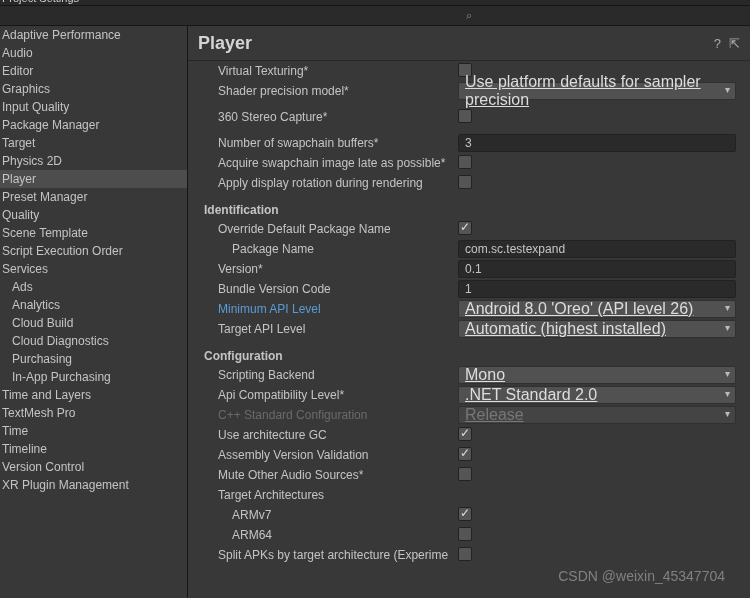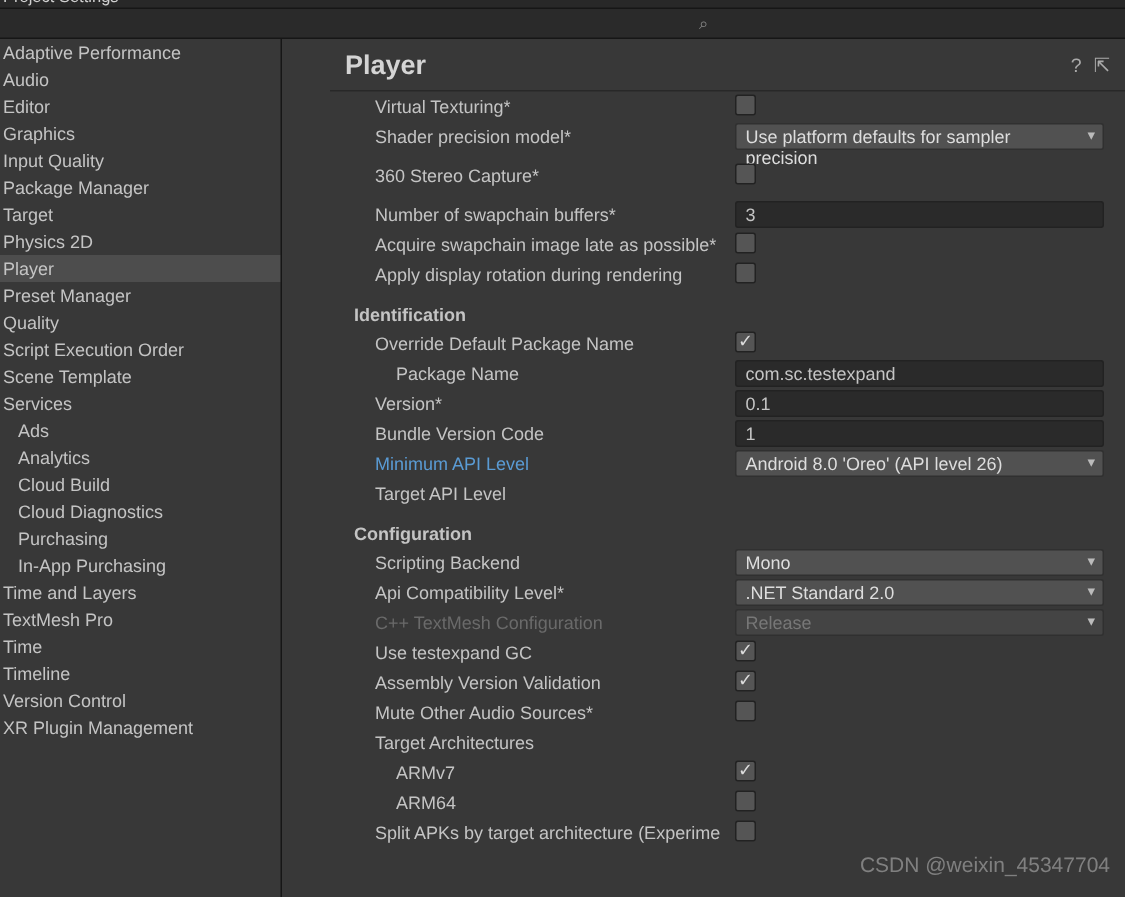--- a/index.html
+++ b/index.html
@@ -1,21 +1,21 @@
 <!DOCTYPE html>
 <html><head>
 <meta charset="utf-8">
 <style>
 * { box-sizing: border-box; margin: 0; padding: 0; font-family: Arial, sans-serif; }
 body { background: #383838; color: #c4c4c4; font-size: 12px; width: 750px; height: 598px; overflow: hidden; position: relative; }
 .topbar { background: #282828; height: 6px; border-bottom: 1px solid #161616; display: flex; align-items: center; padding-left: 4px; }
 .topbar-title { color: #d0d0d0; font-size: 11px; position: absolute; top: -8px; left: 2px; }
 .searchbar { background: #2a2a2a; height: 20px; border-bottom: 1px solid #161616; display: flex; align-items: center; padding-left: 466px; }
 .search-icon { color: #888; font-size: 11px; }
-.main { display: flex; height: 572px; gap: 32px; }
+.main { display: flex; height: 572px; }
 .sidebar { width: 188px; background: #383838; border-right: 1px solid #161616; overflow-y: hidden; }
 .sidebar-item { padding: 2px 0 2px 2px; font-size: 12px; color: #c4c4c4; cursor: pointer; }
 .sidebar-item.indent { padding-left: 12px; }
 .sidebar-item.selected { background: #4d4d4d; }
 .content { flex: 1; background: #383838; overflow-y: hidden; position: relative; }
 .content-header { background: #383838; padding: 7px 10px 6px 10px; border-bottom: 1px solid #282828; display: flex; align-items: center; justify-content: space-between; }
 .content-title { font-size: 18px; font-weight: bold; color: #d4d4d4; }
 .header-icons { display: flex; gap: 8px; }
 .help-icon, .popout-icon { color: #aaa; font-size: 13px; }
 .scroll { padding: 0 14px 0 0; }
@@ -23,24 +23,24 @@
 .row-label { width: 254px; font-size: 12px; color: #c4c4c4; padding-left: 0; }
 .row-label.indent1 { padding-left: 14px; }
 .row-label.indent2 { padding-left: 28px; }
 .row-label.disabled { color: #6a6a6a; }
 .row-label.highlight { color: #5a9bd4; }
 .section-header { font-size: 12px; font-weight: bold; color: #c4c4c4; padding: 4px 0 2px 16px; }
 .row-control { flex: 1; min-width: 0; }
 input[type=checkbox] { appearance: none; width: 14px; height: 14px; background: #555; border: 1px solid #222; border-radius: 2px; position: relative; cursor: pointer; }
 input[type=checkbox]:checked::after { content: '✓'; position: absolute; top: -2px; left: 1px; color: #ddd; font-size: 12px; }
 .text-input { background: #2a2a2a; border: 1px solid #222; border-radius: 2px; color: #c4c4c4; font-size: 12px; padding: 2px 6px; width: 100%; height: 18px; }
-.select { background: #515151; border: 1px solid #303030; border-radius: 2px; color: #ddd; font-size: 12px; padding: 1px 18px 1px 6px; width: 100%; height: 18px; position: relative; display: flex; align-items: flex-start; cursor: pointer; }
+.select { background: #515151; border: 1px solid #303030; border-radius: 2px; color: #ddd; font-size: 16px; padding: 1px 18px 1px 6px; width: 100%; height: 18px; position: relative; display: flex; align-items: center; cursor: pointer; text-decoration: underline; }
 .select.disabled { background: #444; color: #777; }
 .select::after { content: '▾'; position: absolute; right: 5px; top: 1px; font-size: 10px; color: #bbb; }
-.watermark { position: absolute; bottom: 14px; right: 10px; color: rgba(200,200,200,0.5); font-size: 14px; pointer-events: none; }
+.watermark { position: absolute; bottom: 14px; right: 25px; color: rgba(200,200,200,0.5); font-size: 14px; pointer-events: none; }
 </style>
 </head>
 <body>
 
 <div class="topbar">
   <span class="topbar-title">Project Settings</span>
 </div>
 <div class="searchbar">
   <span class="search-icon">⌕</span>
 </div>
@@ -51,22 +51,22 @@
       <div class="sidebar-item">Audio</div>
       <div class="sidebar-item">Editor</div>
       <div class="sidebar-item">Graphics</div>
       <div class="sidebar-item">Input Quality</div>
       <div class="sidebar-item">Package Manager</div>
       <div class="sidebar-item">Target</div>
       <div class="sidebar-item">Physics 2D</div>
       <div class="sidebar-item selected">Player</div>
       <div class="sidebar-item">Preset Manager</div>
       <div class="sidebar-item">Quality</div>
+      <div class="sidebar-item">Scene Template</div>
       <div class="sidebar-item">Script Execution Order</div>
-      <div class="sidebar-item">Scene Template</div>
       <div class="sidebar-item">Services</div>
       <div class="sidebar-item indent">Ads</div>
       <div class="sidebar-item indent">Analytics</div>
       <div class="sidebar-item indent">Cloud Build</div>
       <div class="sidebar-item indent">Cloud Diagnostics</div>
       <div class="sidebar-item indent">Purchasing</div>
       <div class="sidebar-item indent">In-App Purchasing</div>
       <div class="sidebar-item">Time and Layers</div>
       <div class="sidebar-item">TextMesh Pro</div>
       <div class="sidebar-item">Time</div>
@@ -139,20 +139,25 @@
       <div class="row">
         <div class="row-label indent1 highlight">Minimum API Level</div>
         <div class="row-control">
             <div class="select">
               <span>Android 8.0 'Oreo' (API level 26)</span>
             </div>
           </div>
       </div>
       <div class="row">
         <div class="row-label indent1">Target API Level</div>
+        <div class="row-control">
+            <div class="select">
+              <span>Automatic (highest installed)</span>
+            </div>
+          </div>
       </div>
 
       <div style="height:6px"></div>
       <div class="section-header">Configuration</div>
       <div class="row">
         <div class="row-label indent1">Scripting Backend</div>
         <div class="row-control">
             <div class="select">
               <span>Mono</span>
             </div>
@@ -160,29 +165,29 @@
       </div>
       <div class="row">
         <div class="row-label indent1">Api Compatibility Level*</div>
         <div class="row-control">
             <div class="select">
               <span>.NET Standard 2.0</span>
             </div>
           </div>
       </div>
       <div class="row">
-        <div class="row-label indent1 disabled">C++ TextMesh Configuration</div>
+        <div class="row-label indent1 disabled">C++ Standard Configuration</div>
         <div class="row-control">
             <div class="select disabled">
               <span>Release</span>
             </div>
           </div>
       </div>
       <div class="row">
-        <div class="row-label indent1">Use testexpand GC</div>
+        <div class="row-label indent1">Use architecture GC</div>
         <div class="row-control"><input type="checkbox" checked="" style=""></div>
       </div>
       <div class="row">
         <div class="row-label indent1">Assembly Version Validation</div>
         <div class="row-control"><input type="checkbox" checked="" style=""></div>
       </div>
       <div class="row">
         <div class="row-label indent1">Mute Other Audio Sources*</div>
         <div class="row-control"><input type="checkbox" style=""></div>
       </div>

